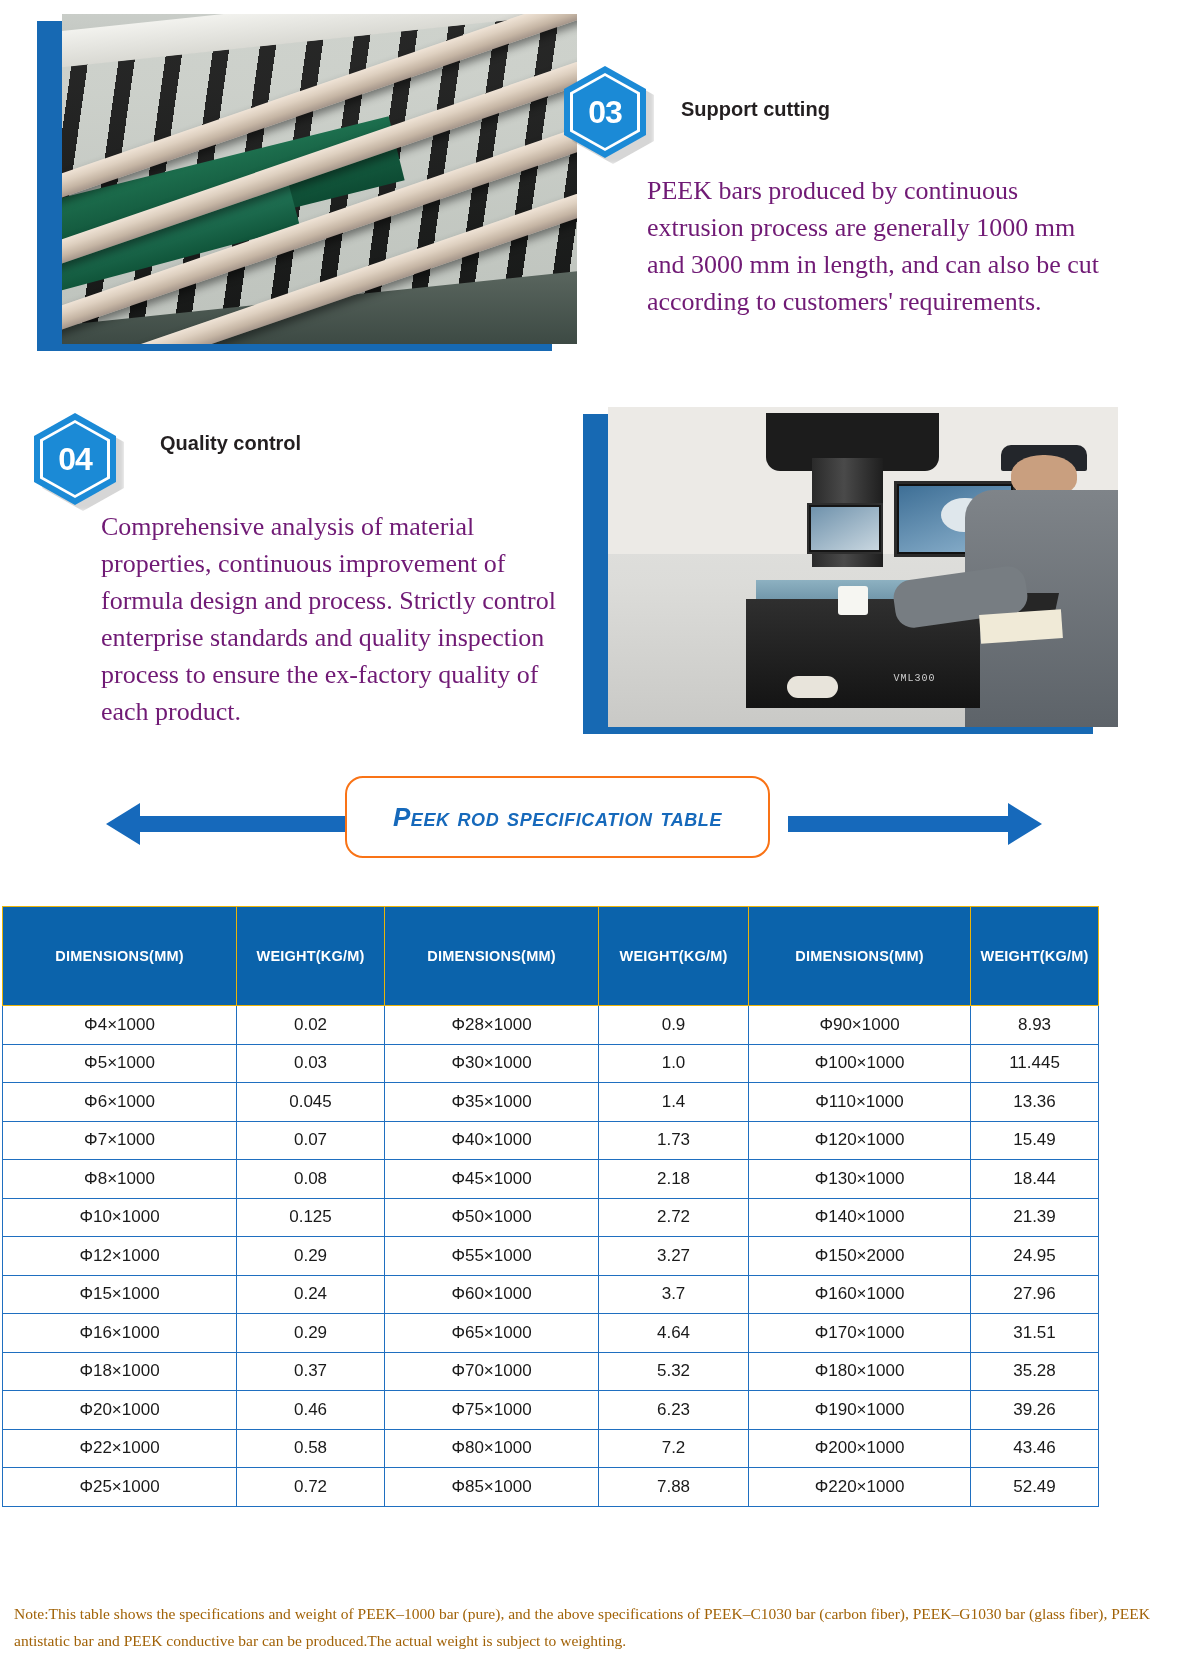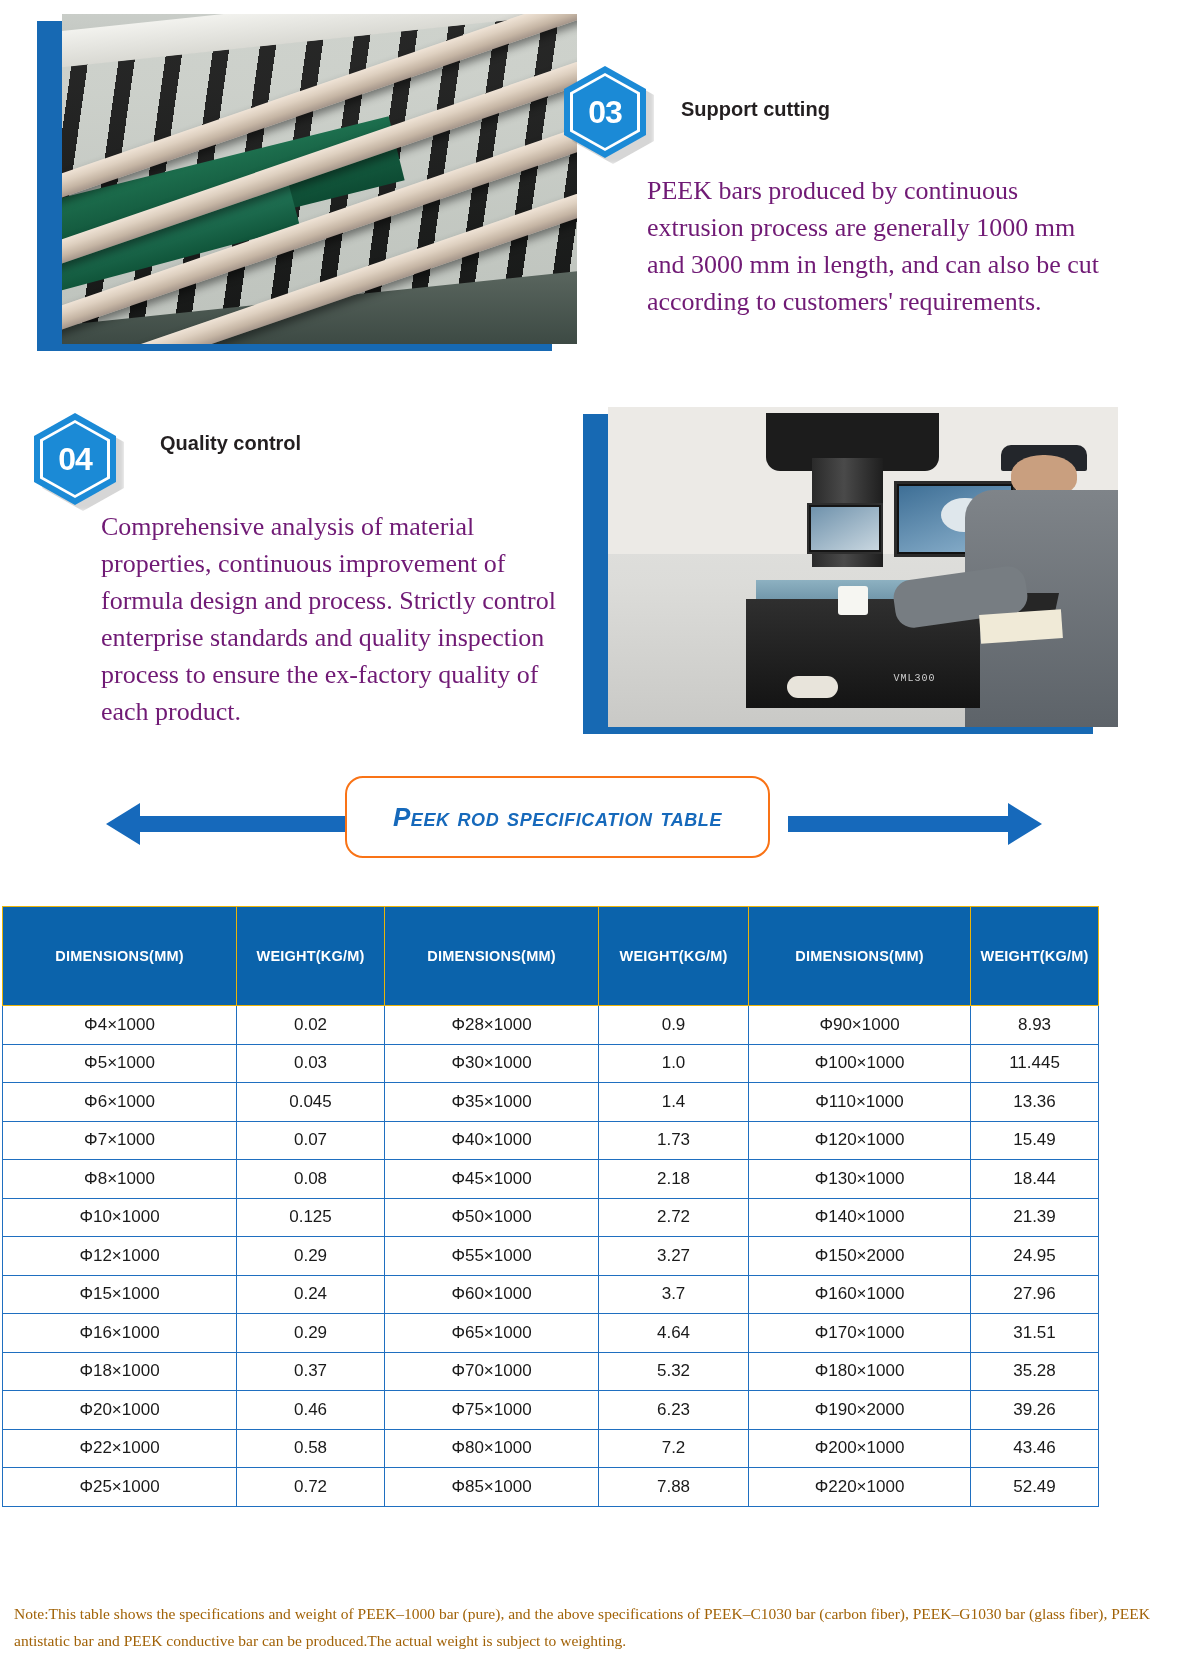--- a/index.html
+++ b/index.html
@@ -428,21 +428,21 @@
             <td>Φ70×1000</td>
             <td>5.32</td>
             <td>Φ180×1000</td>
             <td>35.28</td>
           </tr>
           <tr>
             <td>Φ20×1000</td>
             <td>0.46</td>
             <td>Φ75×1000</td>
             <td>6.23</td>
-            <td>Φ190×2000</td>
+            <td>Φ190×1000</td>
             <td>39.26</td>
           </tr>
           <tr>
             <td>Φ22×1000</td>
             <td>0.58</td>
             <td>Φ80×1000</td>
             <td>7.2</td>
             <td>Φ200×1000</td>
             <td>43.46</td>
           </tr>

